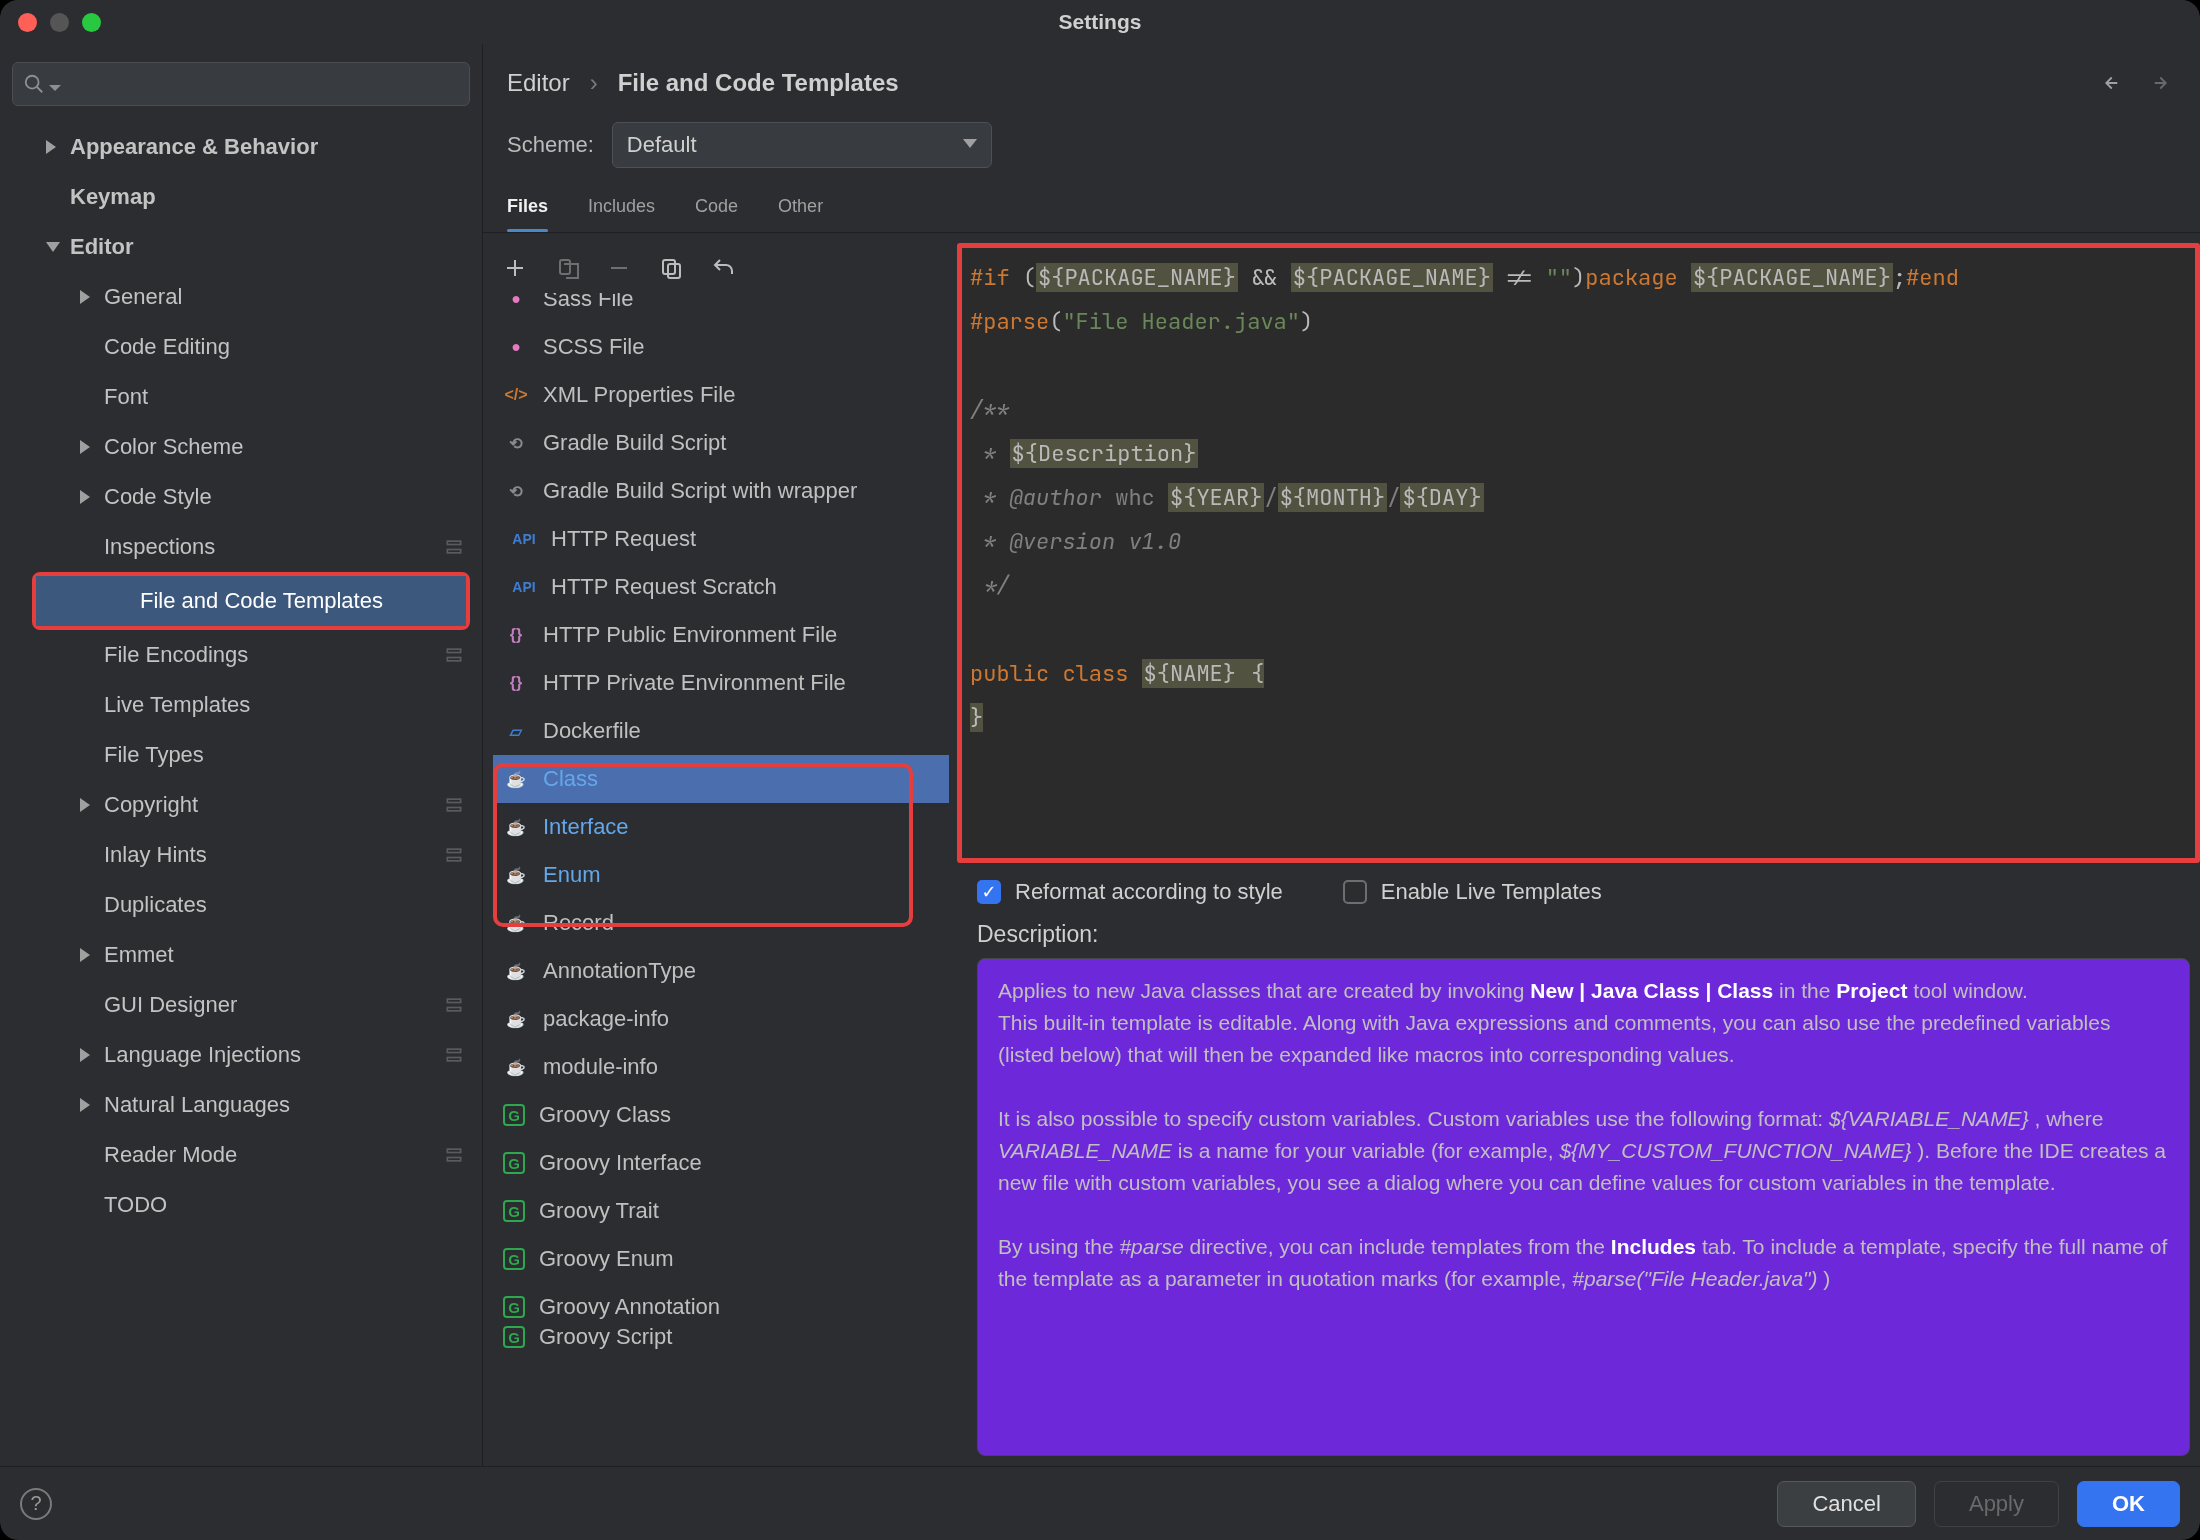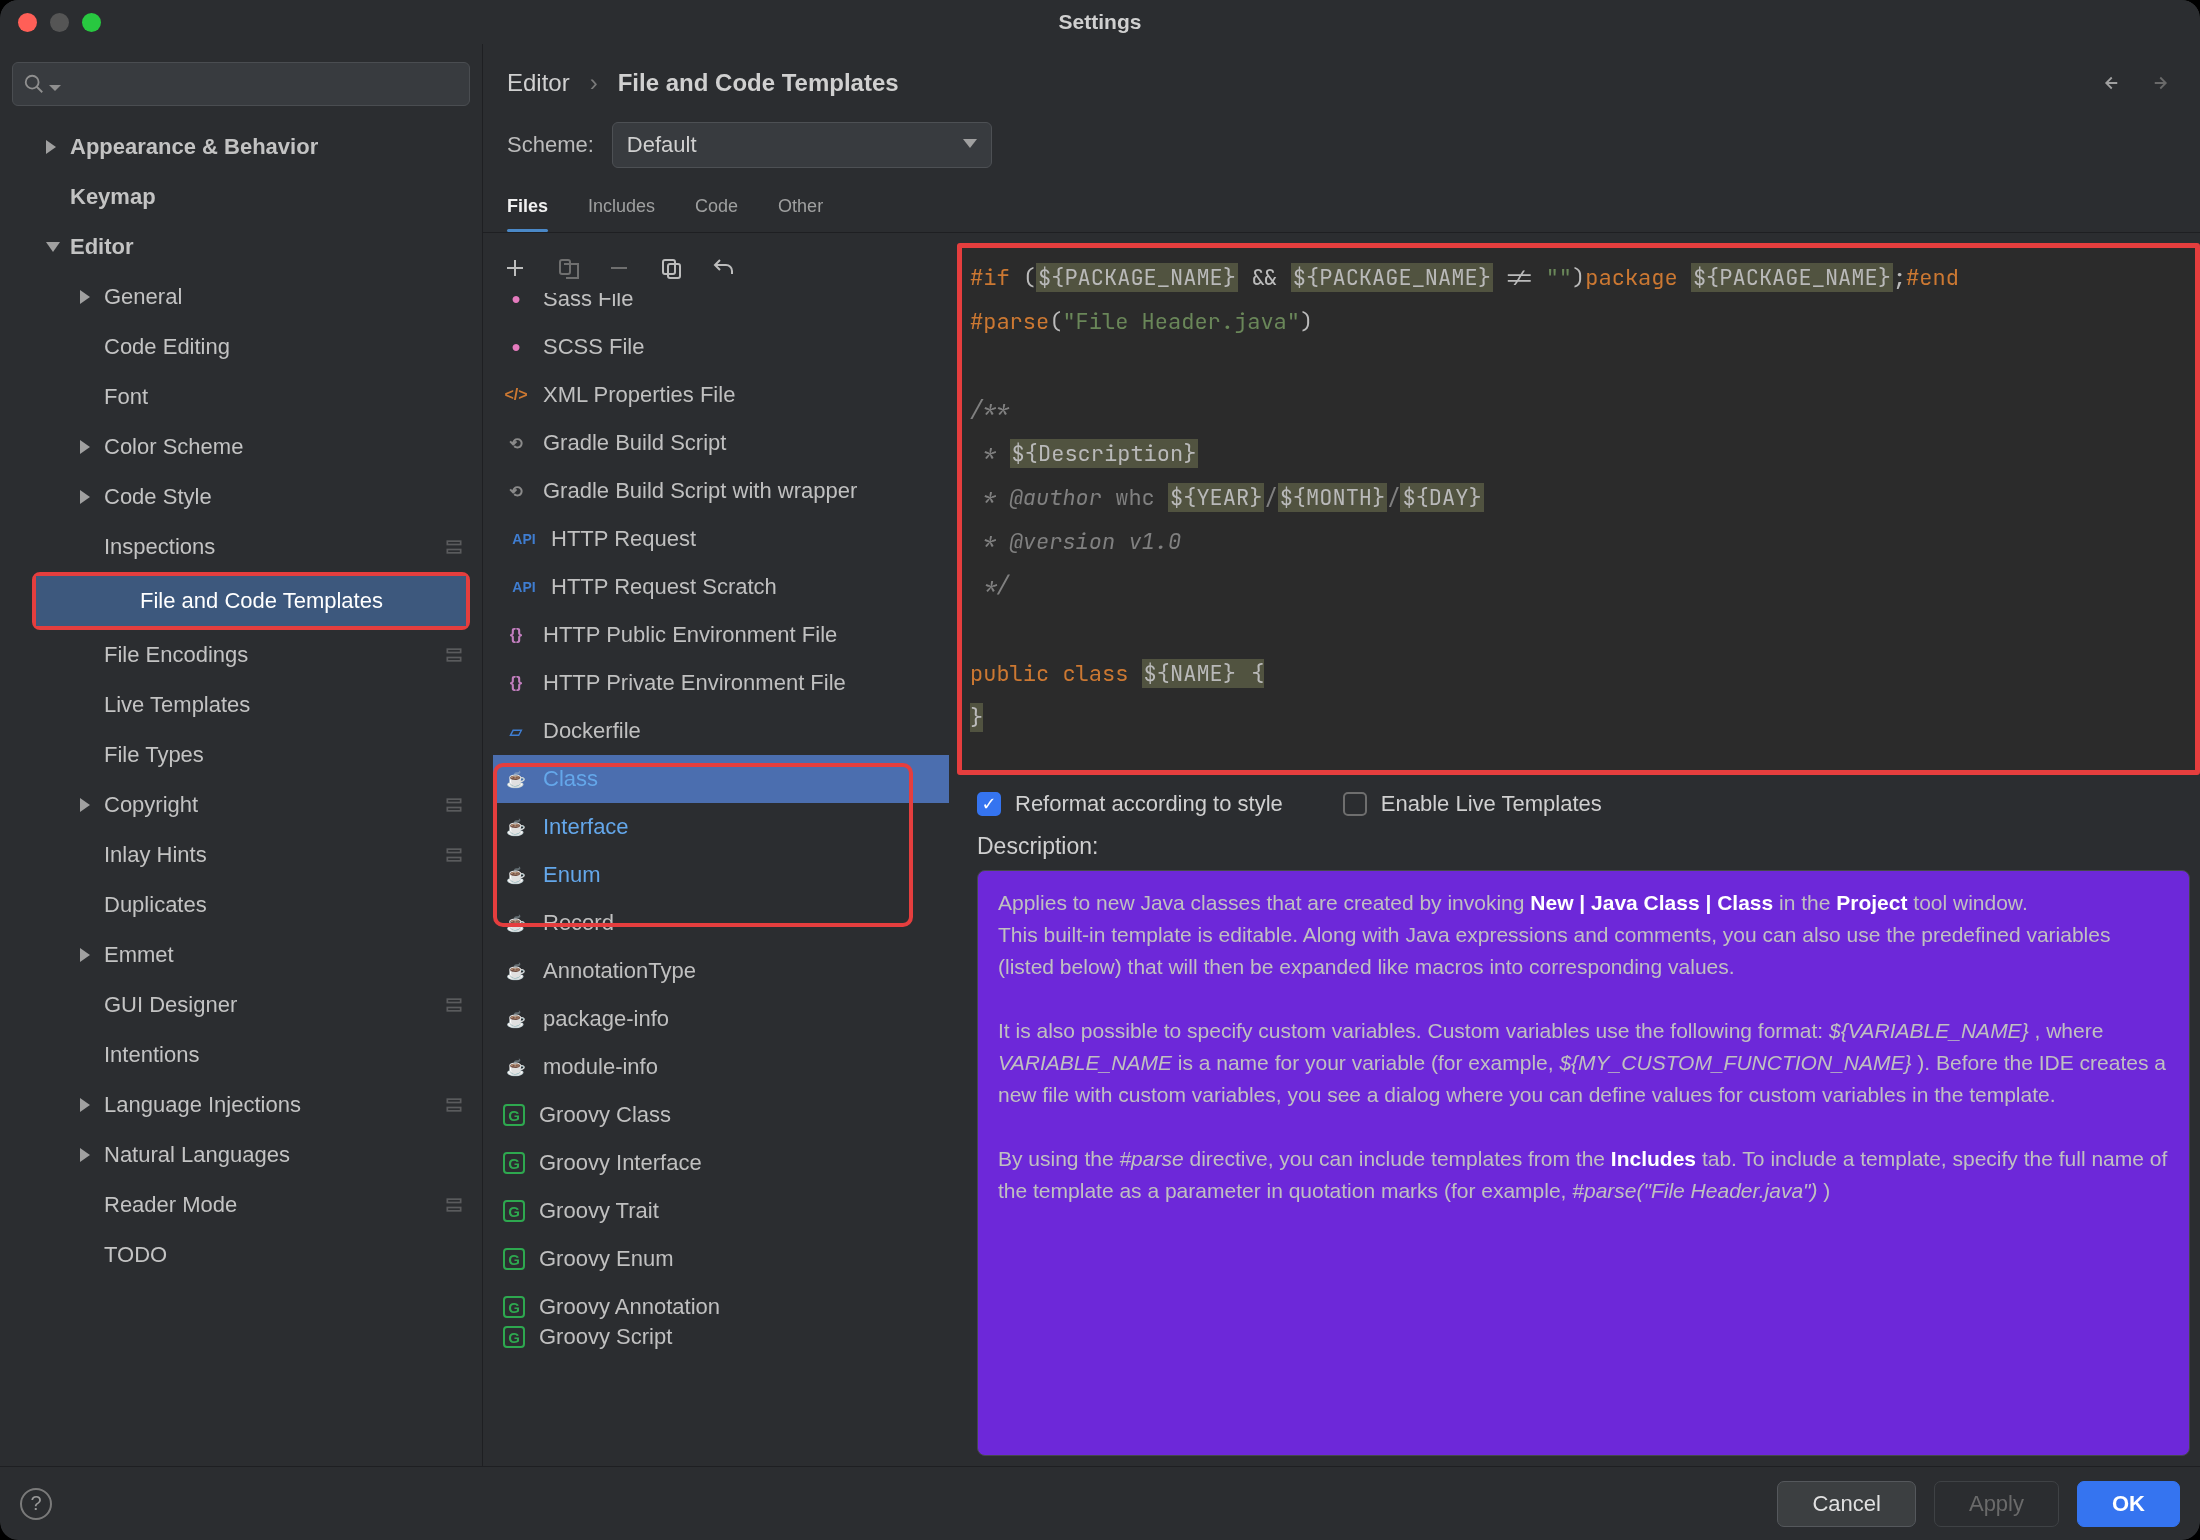--- a/index.html
+++ b/index.html
@@ -80,21 +80,21 @@
   .fi.d{color:#3f7dd0;} .fi.cup{color:#cc7832;}
   .fi.g{color:#2ea84f;border:2px solid #2ea84f;width:22px;height:22px;
     font-size:15px;border-radius:4px;}
   .list-hl{position:absolute;border:4px solid var(--hl);border-radius:10px;
     pointer-events:none;}
 
   .editor-col{flex:1;display:flex;flex-direction:column;min-width:0;margin-left:8px;}
   .editor{flex:0 0 auto;background:var(--ed-bg);border:5px solid var(--hl);
     border-radius:3px;font-family:'JetBrains Mono','Menlo',monospace;
     font-size:22px;line-height:44px;padding:8px 8px;white-space:pre;overflow:hidden;
-    position:relative;height:532px;}
+    position:relative;height:620px;}
   .editor .dir{color:var(--orange);} .editor .str{color:var(--green);}
   .editor .com{color:var(--ed-com);font-style:italic;}
   .editor .var{background:var(--var-bg);color:#b9b9b9;padding:0 2px;}
   .editor .kw{color:var(--orange);} .editor .brace{background:#515340;}
 
   .opts{display:flex;gap:60px;padding:16px 10px 10px 20px;align-items:center;
     font-size:22px;color:#d0d0d0;}
   .check{width:24px;height:24px;border-radius:5px;border:2px solid #6e6e6e;
     display:inline-flex;align-items:center;justify-content:center;margin-right:14px;}
   .check.on{background:#3574f0;border-color:#3574f0;color:#fff;font-size:18px;}
@@ -268,25 +268,20 @@
             <span class="lbl">Emmet</span>
           </div>
           <div class="row">
             <span class="indent" style="width: 70px;"></span>
             <span class="pad"></span>
             <span class="lbl">GUI Designer</span>
             <span class="gear"><svg viewBox="0 0 24 24" width="20" height="20" fill="none" stroke="#8a8a8a" stroke-width="2">
                 <rect x="4" y="5" width="16" height="4"></rect>
                 <rect x="4" y="15" width="16" height="4"></rect>
               </svg></span>
-          </div>
-          <div class="row">
-            <span class="indent" style="width: 70px;"></span>
-            <span class="pad"></span>
-            <span class="lbl">Intentions</span>
           </div>
           <div class="row">
             <span class="indent" style="width: 70px;"></span>
             <span class="pad">
               <span class="arrow right"></span>
             </span>
             <span class="lbl">Language Injections</span>
             <span class="gear"><svg viewBox="0 0 24 24" width="20" height="20" fill="none" stroke="#8a8a8a" stroke-width="2">
                 <rect x="4" y="5" width="16" height="4"></rect>
                 <rect x="4" y="15" width="16" height="4"></rect>

